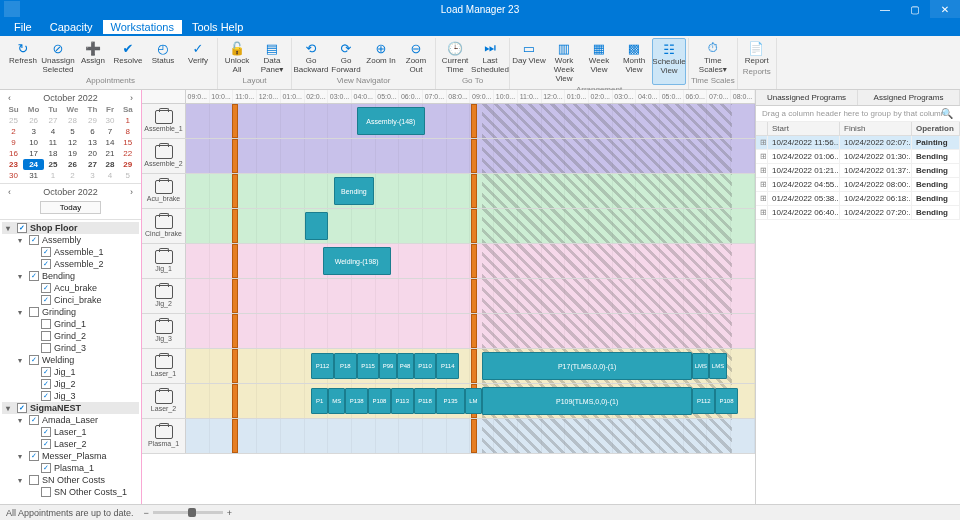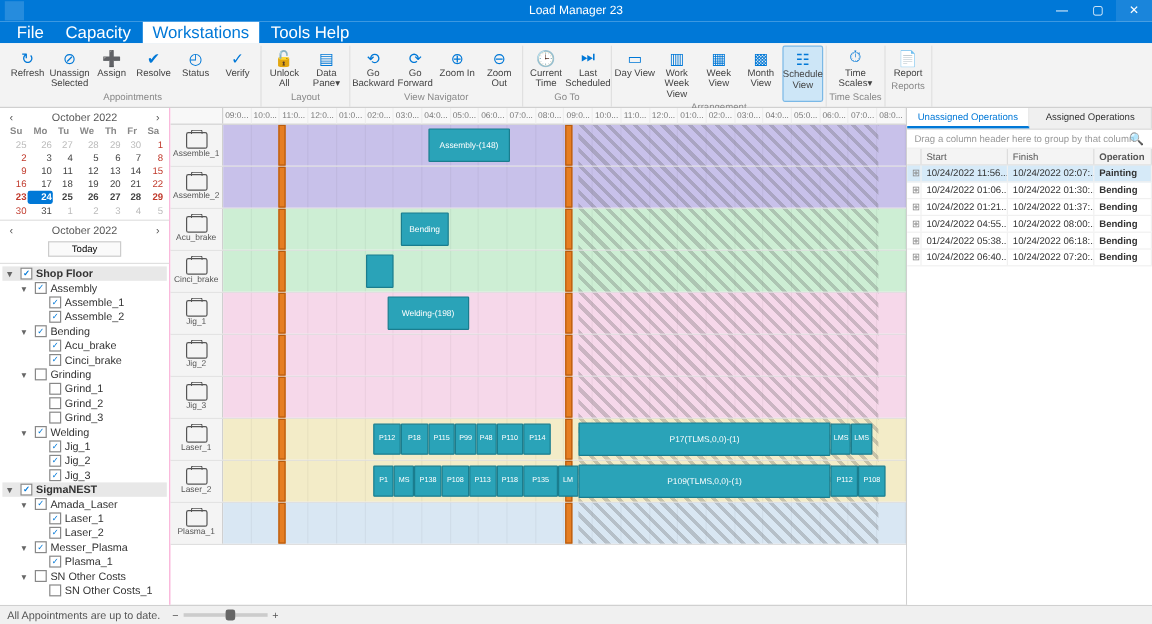--- a/index.html
+++ b/index.html
@@ -6,42 +6,42 @@
 body { width: 960px; height: 520px; overflow: hidden; background: #fff; font-size: 10px; color: #333; }
 
 .titlebar { height: 18px; background: #0078d7; color: #fff; display: flex; align-items: center; position: relative; }
 .titlebar .title { position: absolute; left: 50%; transform: translateX(-50%); font-size: 10px; }
 .titlebar .left-icon { width: 16px; height: 16px; margin-left: 4px; background:#fff; opacity:.15; }
 .win-controls { position: absolute; right: 0; display: flex; }
 .win-controls div { width: 30px; height: 18px; display: flex; align-items: center; justify-content: center; font-size: 10px; cursor: pointer; }
 .win-controls div:last-child { background: rgba(255,255,255,.1); }
 
 .menubar { height: 18px; background: #0078d7; color: #fff; display: flex; align-items: center; padding-left: 6px; gap: 2px; }
-.menubar .menu { padding: 1px 8px; font-size: 14px; cursor: pointer; }
+.menubar .menu { padding: 1px 8px; font-size: 11px; cursor: pointer; }
 .menubar .menu.active { background: #fff; color: #0078d7; }
 
 .ribbon { height: 54px; background: #f3f3f3; border-bottom: 1px solid #d0d0d0; display: flex; align-items: stretch; padding: 2px 4px 0; }
 .rgroup { display: flex; flex-direction: column; align-items: center; border-right: 1px solid #e0e0e0; padding: 0 2px; }
 .rgroup .buttons { display: flex; gap: 1px; }
 .rbtn { display: flex; flex-direction: column; align-items: center; justify-content: flex-start; width: 34px; padding: 2px 0; cursor: pointer; border-radius: 2px; }
 .rbtn.sel { background: #cde6f7; border:1px solid #7ab8e6;}
 .rbtn .ic { width: 18px; height: 16px; display:flex;align-items:center;justify-content:center; font-size:13px; color:#0078d7; }
 .rbtn .lbl { font-size: 8px; line-height: 9px; text-align: center; color: #444; }
 .rgroup .cap { font-size: 8px; color: #888; text-align: center; padding-bottom: 1px; }
 
 .main { display: flex; height: calc(520px - 18px - 18px - 54px - 16px); }
 
 .left { width: 142px; border-right: 1px solid #f9a8d4; display: flex; flex-direction: column; background: #fff; }
 .cal { border-bottom: 1px solid #e0e0e0; padding: 2px 4px; }
 .cal .head { text-align: center; font-size: 9px; color: #555; padding: 1px 0; position: relative; }
 .cal .head::before { content:"‹"; position:absolute; left:4px; }
 .cal .head::after { content:"›"; position:absolute; right:4px; }
 .cal table { width: 100%; border-collapse: collapse; font-size: 8px; }
 .cal th { color: #888; font-weight: bold; padding: 1px; }
-.cal td { text-align: right; padding: 1px; color: #444; cursor:pointer; }
+.cal td { text-align: center; padding: 1px; color: #444; cursor:pointer; }
 .cal td.dim { color: #bbb; }
 .cal td.wk { color: #c0392b; }
 .cal td.today { background: #0078d7; color: #fff; border-radius: 2px; }
 .cal td.bold { font-weight: bold; }
 .today-btn { margin: 3px auto; display: block; font-size: 8px; padding: 1px 19px; border: 1px solid #ccc; background: #fafafa; cursor: pointer; }
 
 .tree { flex: 1; overflow: auto; font-size: 9px; padding: 2px; }
 .tree .node { display: flex; align-items: center; padding: 1px 2px; gap: 3px; cursor:pointer; }
 .tree .node .tw { width: 8px; font-size: 8px; color: #666; }
 .tree .node .cb { width: 10px; height: 10px; border: 1px solid #888; background:#fff; display:inline-flex;align-items:center;justify-content:center;font-size:7px;color:#0078d7; }
@@ -870,22 +870,22 @@
             <div class="hatch" style="left: 52%; width: 44%;"></div>
             <div class="bar-orange" style="left: 8%;"></div>
             <div class="bar-orange" style="left: 50%;"></div>
           </div>
         </div>
       </div>
   </div>
 
   <div class="right">
     <div class="rtabs">
-      <div class="rtab act">Unassigned Operations</div>
-      <div class="rtab">Assigned Operations</div>
+      <div class="rtab">Unassigned Programs</div>
+      <div class="rtab">Assigned Programs</div>
     </div>
     <div class="group-hdr">
       <span>Drag a column header here to group by that column</span>
       <span class="srch">🔍</span>
     </div>
     <div class="grid">
       <div class="ghdr">
         <div class="exp"></div>
         <div class="c-start">Start</div>
         <div class="c-fin">Finish</div>

